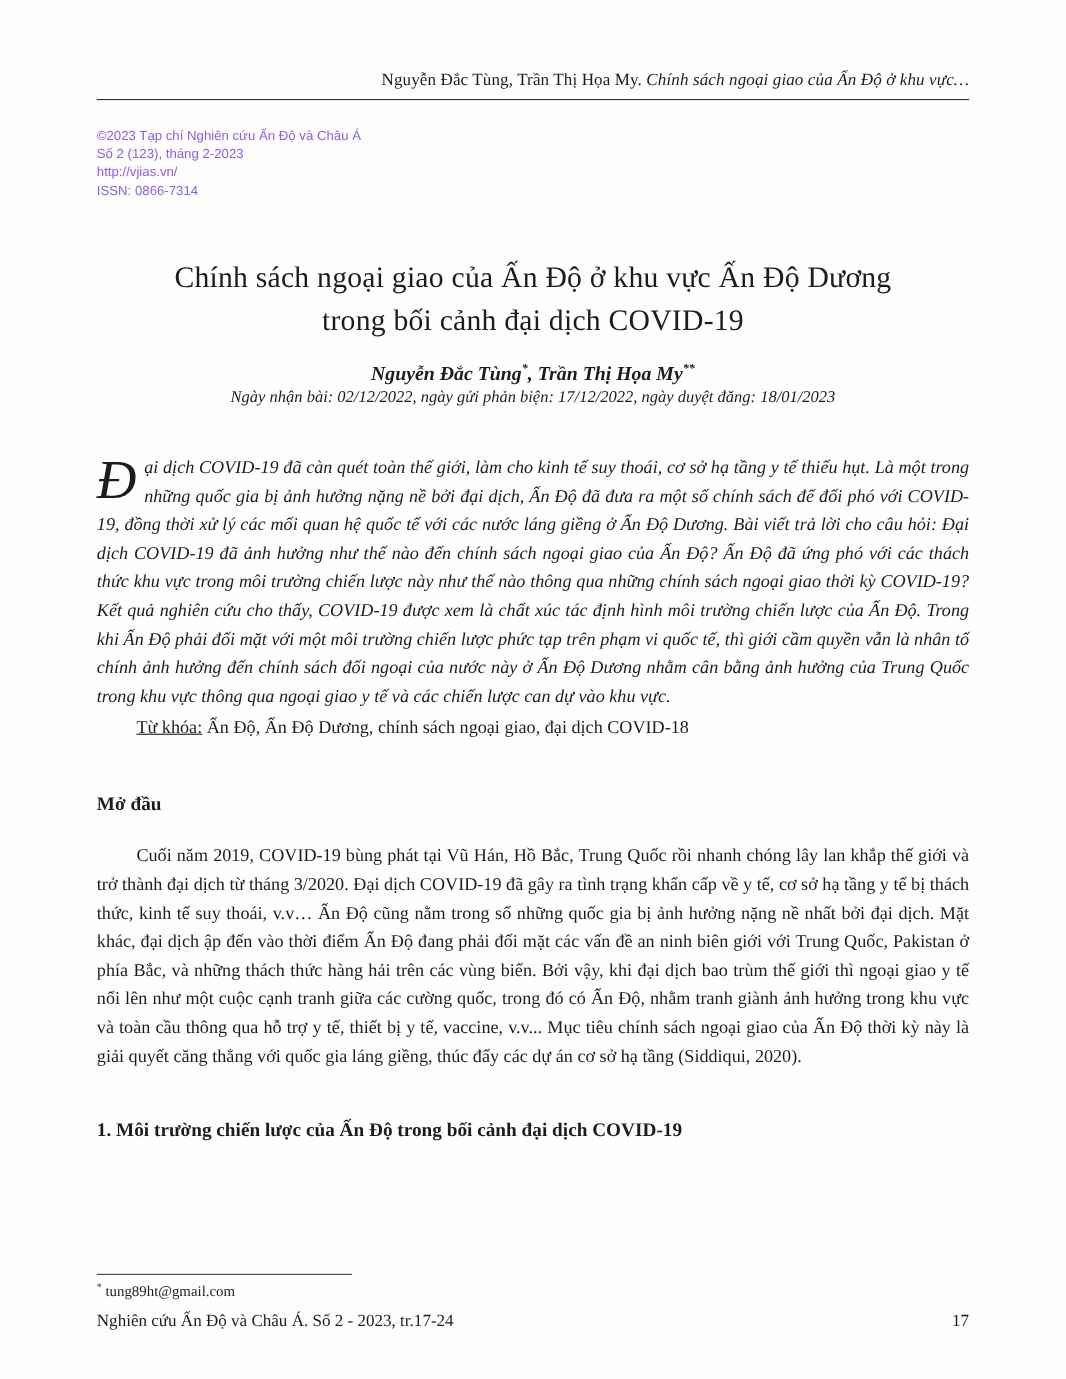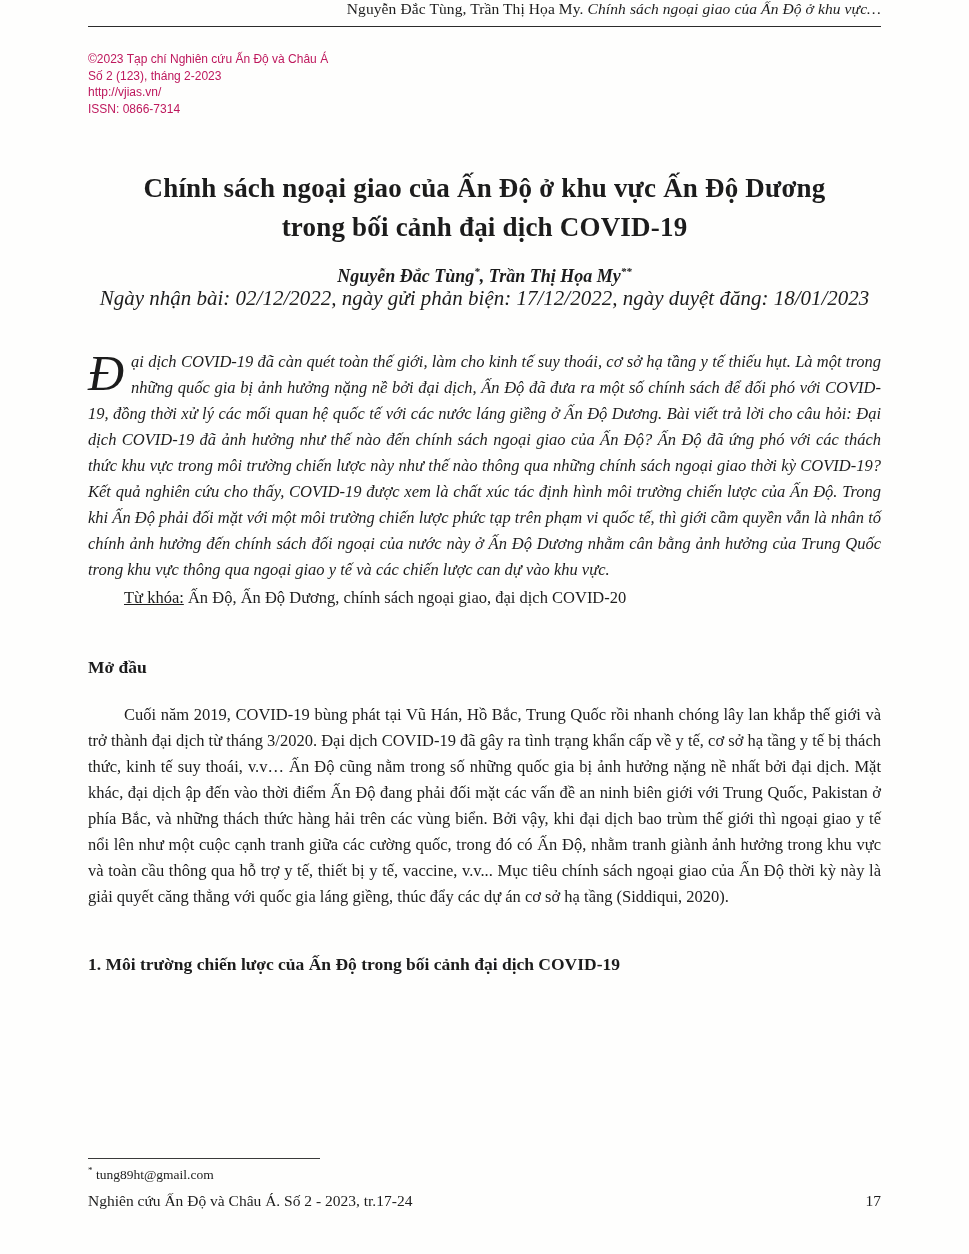--- a/index.html
+++ b/index.html
@@ -17,46 +17,47 @@
     font-family: "Liberation Serif", "DejaVu Serif", serif;
     overflow: hidden;
     box-sizing: border-box;
   }
   .content {
     margin: 0 88px;
   }
 
   
   .running-head {
+    padding-top: 64px;
     text-align: right;
     font-size: 15.5px;
     letter-spacing: 0.1px;
   }
   .running-head .rh-title { font-style: italic; }
   .head-rule {
     border: none;
     border-top: 1.4px solid #2b2b2b;
     margin: 8px 0 0 0;
   }
 
   
   .masthead {
     margin-top: 24px;
     font-family: "Liberation Sans", "DejaVu Sans", sans-serif;
     font-size: 12px;
     line-height: 16.5px;
-    color: #be185d;
+    color: #8b5cf6;
   }
 
   
   .article-title {
     margin-top: 52px;
     text-align: center;
     font-size: 27px;
-    font-weight: bold;
+    font-weight: normal;
     line-height: 39px;
     letter-spacing: 0.2px;
   }
   .authors-line {
     text-align: center;
     font-size: 18px;
     font-weight: bold;
     font-style: italic;
   }
   .authors-line sup { font-size: 11px; }
@@ -64,21 +65,21 @@
     margin-top: 8px;
     text-align: center;
     font-style: italic;
     font-size: 14.5px;
     line-height: 21px;
   }
   .affiliation-line sup { font-size: 10px; font-style: normal; }
   .dates-line {
     text-align: center;
     font-style: italic;
-    font-size: 21px;
+    font-size: 15px;
     line-height: 22px;
   }
 
   
   .abstract {
     margin-top: 40px;
     font-style: italic;
     font-size: 16.5px;
     line-height: 26px;
     text-align: justify;
@@ -171,21 +172,21 @@
       <span>Nguyễn Đắc Tùng</span><sup>*</sup><span>, </span><span>Trần Thị Họa My</span><sup>**</sup>
     </div>
 
     <div class="dates-line">Ngày nhận bài: 02/12/2022, ngày gửi phản biện: 17/12/2022, ngày duyệt đăng: 18/01/2023</div>
 
     <div class="abstract">
       <span class="dropcap">Đ</span><span>ại dịch COVID-19 đã càn quét toàn thế giới, làm cho kinh tế suy thoái, cơ sở hạ tầng y tế thiếu hụt. Là một trong những quốc gia bị ảnh hưởng nặng nề bởi đại dịch, Ấn Độ đã đưa ra một số chính sách để đối phó với COVID-19, đồng thời xử lý các mối quan hệ quốc tế với các nước láng giềng ở Ấn Độ Dương. Bài viết trả lời cho câu hỏi: Đại dịch COVID-19 đã ảnh hưởng như thế nào đến chính sách ngoại giao của Ấn Độ? Ấn Độ đã ứng phó với các thách thức khu vực trong môi trường chiến lược này như thế nào thông qua những chính sách ngoại giao thời kỳ COVID-19? Kết quả nghiên cứu cho thấy, COVID-19 được xem là chất xúc tác định hình môi trường chiến lược của Ấn Độ. Trong khi Ấn Độ phải đối mặt với một môi trường chiến lược phức tạp trên phạm vi quốc tế, thì giới cầm quyền vẫn là nhân tố chính ảnh hưởng đến chính sách đối ngoại của nước này ở Ấn Độ Dương nhằm cân bằng ảnh hưởng của Trung Quốc trong khu vực thông qua ngoại giao y tế và các chiến lược can dự vào khu vực.</span>
     </div>
 
     <div class="keywords">
-      <span class="kw-label">Từ khóa:</span><span> Ấn Độ, Ấn Độ Dương, chính sách ngoại giao, đại dịch COVID-20</span>
+      <span class="kw-label">Từ khóa:</span><span> Ấn Độ, Ấn Độ Dương, chính sách ngoại giao, đại dịch COVID-18</span>
     </div>
 
     <h2 class="section-heading">Mở đầu</h2>
 
     <p class="body-paragraph">Cuối năm 2019, COVID-19 bùng phát tại Vũ Hán, Hồ Bắc, Trung Quốc rồi nhanh chóng lây lan khắp thế giới và trở thành đại dịch từ tháng 3/2020. Đại dịch COVID-19 đã gây ra tình trạng khẩn cấp về y tế, cơ sở hạ tầng y tế bị thách thức, kinh tế suy thoái, v.v… Ấn Độ cũng nằm trong số những quốc gia bị ảnh hưởng nặng nề nhất bởi đại dịch. Mặt khác, đại dịch ập đến vào thời điểm Ấn Độ đang phải đối mặt các vấn đề an ninh biên giới với Trung Quốc, Pakistan ở phía Bắc, và những thách thức hàng hải trên các vùng biển. Bởi vậy, khi đại dịch bao trùm thế giới thì ngoại giao y tế nổi lên như một cuộc cạnh tranh giữa các cường quốc, trong đó có Ấn Độ, nhằm tranh giành ảnh hưởng trong khu vực và toàn cầu thông qua hỗ trợ y tế, thiết bị y tế, vaccine, v.v... Mục tiêu chính sách ngoại giao của Ấn Độ thời kỳ này là giải quyết căng thẳng với quốc gia láng giềng, thúc đẩy các dự án cơ sở hạ tầng (Siddiqui, 2020).</p>
 
     <h2 class="section-heading-2">1. Môi trường chiến lược của Ấn Độ trong bối cảnh đại dịch COVID-19</h2>
 
   </div>
 

